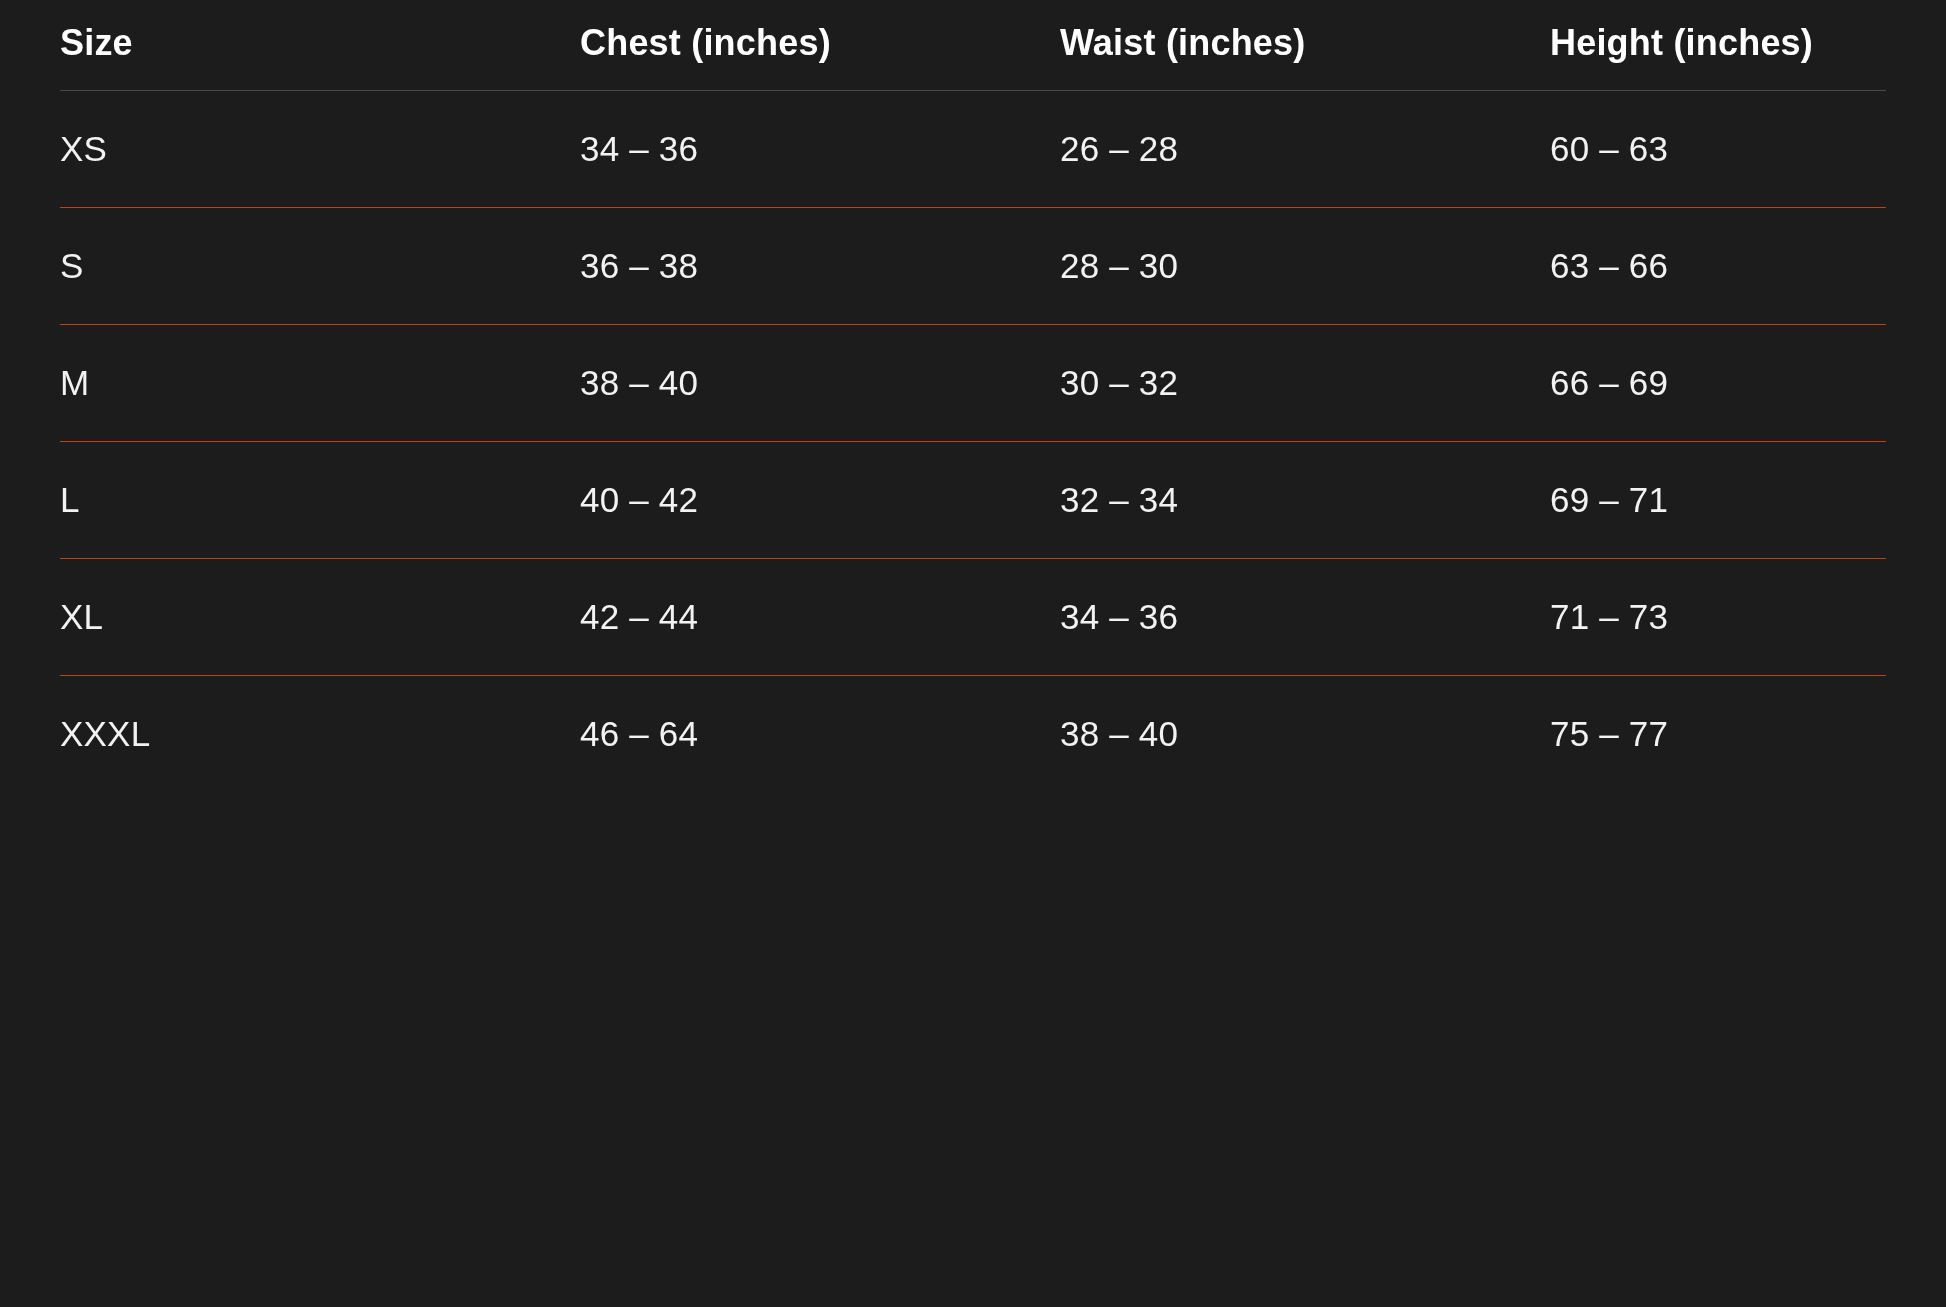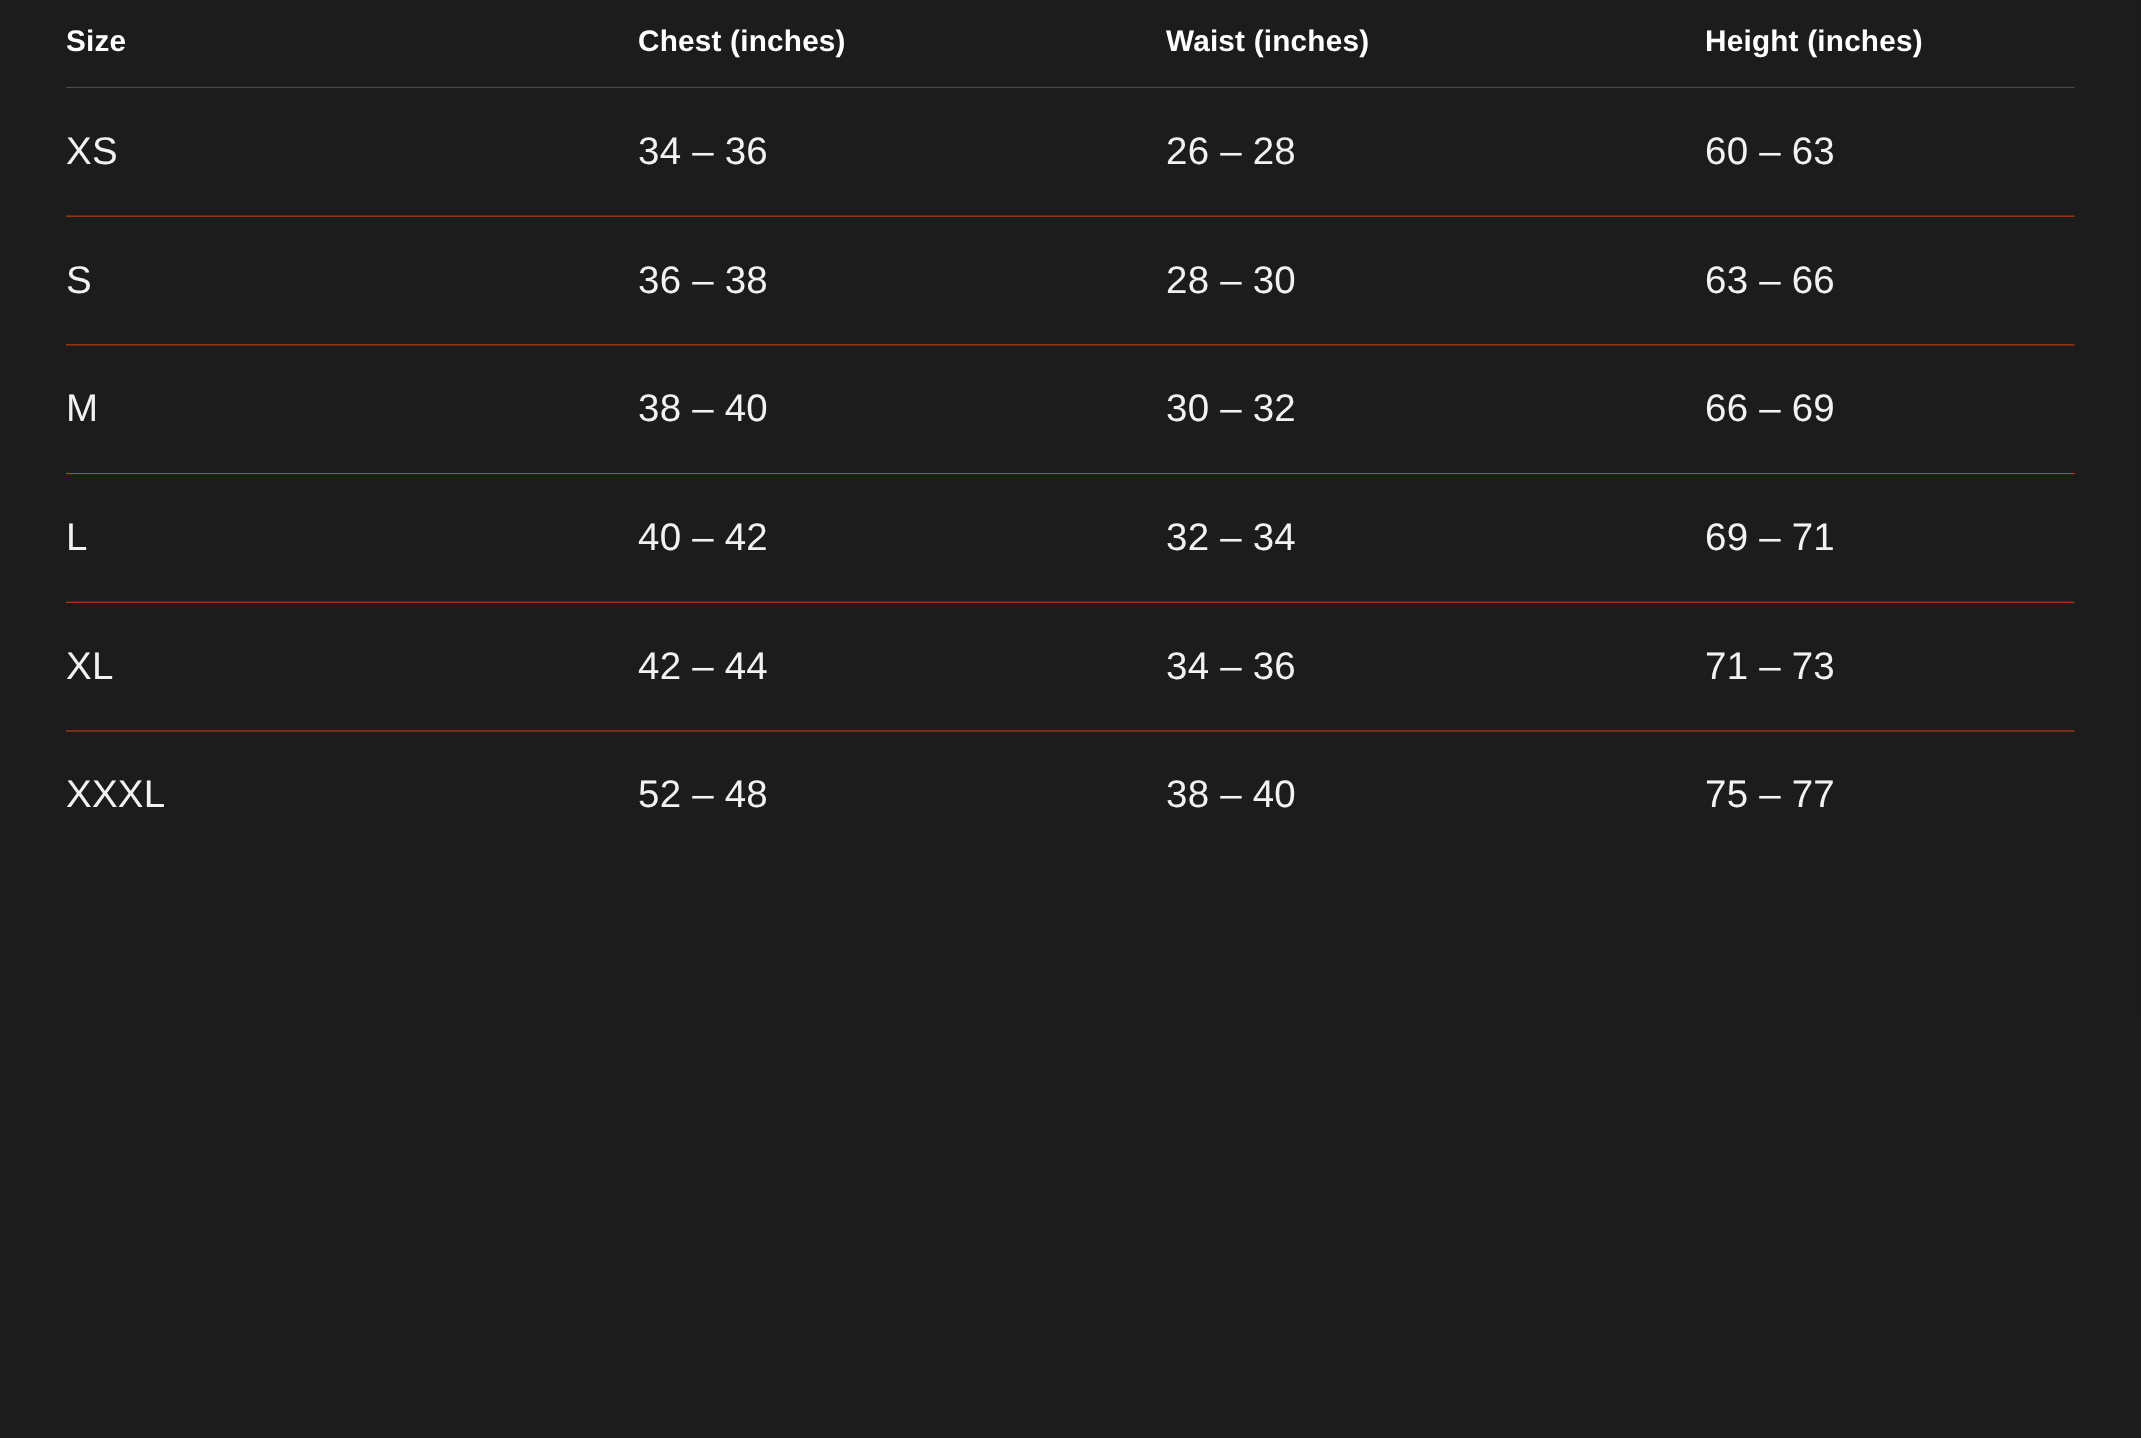--- a/index.html
+++ b/index.html
@@ -26,21 +26,21 @@
   }
 
   table.size-table {
     width: 100%;
     border-collapse: collapse;
     table-layout: fixed;
   }
 
   table.size-table thead th {
     text-align: left;
-    font-size: 27px;
+    font-size: 36px;
     font-weight: bold;
     color: #ffffff;
     padding: 22px 0 26px 0;
     letter-spacing: 0.2px;
   }
 
   table.size-table thead tr {
     border-bottom: 1px solid #494949;
   }
 
@@ -115,19 +115,19 @@
         <td class="cell-pad-height">69 – 71</td>
       </tr>
       <tr>
         <td>XL</td>
         <td class="cell-pad-chest">42 – 44</td>
         <td class="cell-pad-waist">34 – 36</td>
         <td class="cell-pad-height">71 – 73</td>
       </tr>
       <tr>
         <td>XXXL</td>
-        <td class="cell-pad-chest">52 – 48</td>
+        <td class="cell-pad-chest">46 – 64</td>
         <td class="cell-pad-waist">38 – 40</td>
         <td class="cell-pad-height">75 – 77</td>
       </tr>
     </tbody>
   </table>
 </div>
 
 </body></html>

